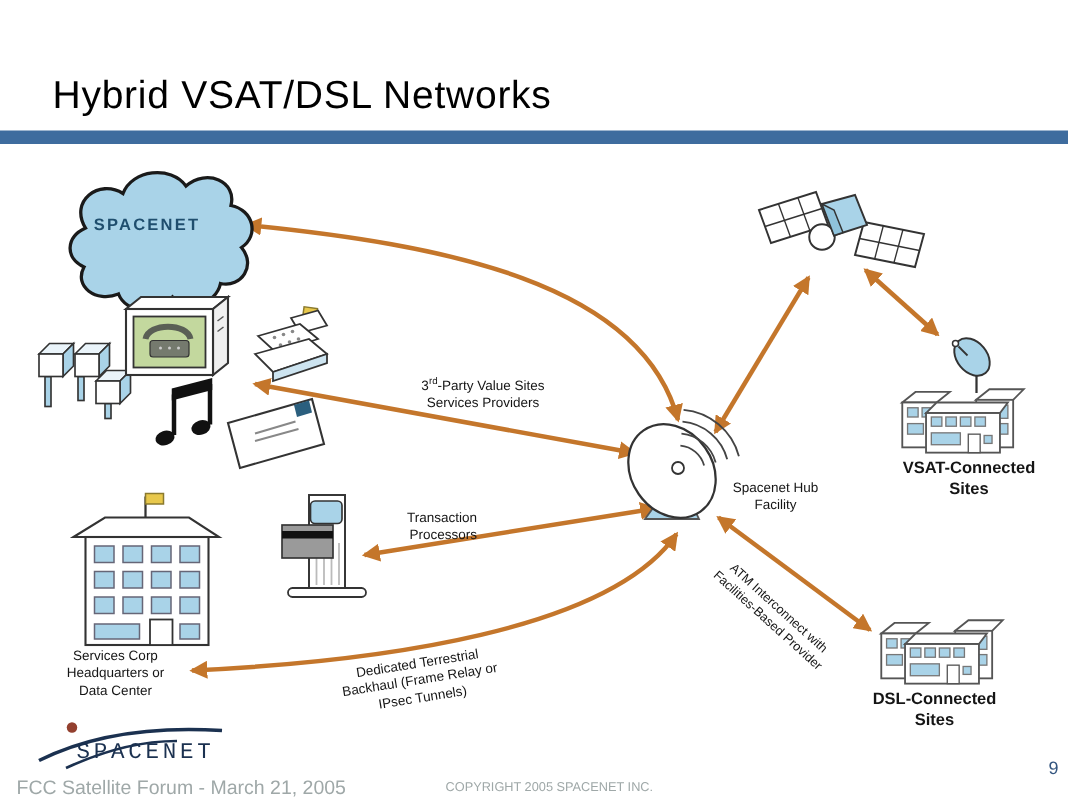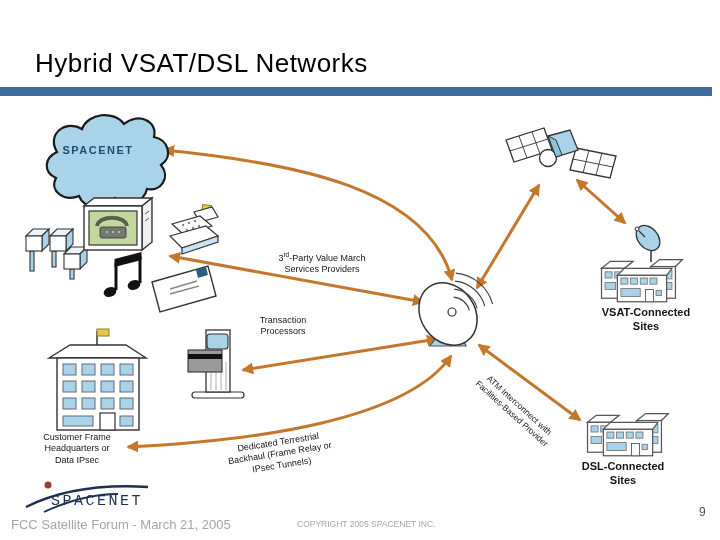--- a/index.html
+++ b/index.html
@@ -7,21 +7,21 @@
          font-family:"Liberation Sans",sans-serif;color:#111;padding-left:24px;}
   .title{position:absolute;left:35px;top:48px;font-size:26px;letter-spacing:.5px;color:#000;white-space:nowrap;}
   .bar{position:absolute;left:0;top:87px;width:712px;height:9px;background:#3E6C9E;}
   svg.art{position:absolute;left:0;top:0;width:720px;height:540px;}
   .lbl{position:absolute;font-size:9px;line-height:1.25;color:#151515;text-align:center;}
   .lbl .ln{display:block;}
   .lbl sup{font-size:6.5px;}
   .bold{font-weight:bold;font-size:11px;line-height:1.25;}
   .internet-lbl{position:absolute;left:53px;top:144px;width:90px;text-align:center;
                 font-weight:bold;font-size:11px;letter-spacing:1.5px;color:#1F4E6E;}
-  .transaction-lbl{left:248px;top:315px;width:70px;text-align:center;}
+  .transaction-lbl{left:248px;top:340px;width:70px;text-align:right;}
   .thirdparty-lbl{left:244px;top:251px;width:156px;}
   .hub-lbl{left:472px;top:320px;width:90px;}
   .vsat-lbl{left:591px;top:306px;width:110px;}
   .dsl-lbl{left:568px;top:460px;width:110px;}
   .customer-lbl{left:22px;top:432px;width:110px;}
   .backhaul-lbl{left:200px;top:437px;width:160px;transform:rotate(-9deg);}
   .atm-lbl{left:470px;top:354px;width:142px;transform:rotate(42deg);transform-origin:0 0;font-size:8.5px;}
   .logo-text{position:absolute;left:51px;top:493px;font-family:Liberation Mono, monospace;
              font-size:15px;letter-spacing:2.5px;color:#1B3150;}
   .footer-left{position:absolute;left:11px;top:517px;font-size:13px;color:#9FA8A8;}
@@ -219,44 +219,48 @@
     <g fill="none">
       <path d="M 26 507 C 60 490, 100 484, 148 487" stroke="#1B3150" stroke-width="2.4"></path>
       <path d="M 44 512 C 70 500, 95 494, 118 494" stroke="#1B3150" stroke-width="1.8"></path>
       <circle cx="48" cy="485" r="3.5" fill="#93402F"></circle>
     </g>
   </svg>
 
   <div class="internet-lbl">SPACENET</div>
 
   <div class="lbl thirdparty-lbl">
-    <span class="ln"><span>3</span><sup>rd</sup><span>-Party Value March</span></span>
+    <span class="ln"><span>3</span><sup>rd</sup><span>-Party Value Sites</span></span>
     <span class="ln">Services Providers</span>
   </div>
 
   <div class="lbl transaction-lbl">
     <span class="ln">Transaction</span>
     <span class="ln">Processors</span>
   </div>
 
+  <div class="lbl hub-lbl">
+    <span class="ln">Spacenet Hub</span>
+    <span class="ln">Facility</span>
+  </div>
 
   <div class="lbl bold vsat-lbl">
     <span class="ln">VSAT-Connected</span>
     <span class="ln">Sites</span>
   </div>
 
   <div class="lbl bold dsl-lbl">
     <span class="ln">DSL-Connected</span>
     <span class="ln">Sites</span>
   </div>
 
   <div class="lbl customer-lbl">
-    <span class="ln">Customer Frame</span>
+    <span class="ln">Services Corp</span>
     <span class="ln">Headquarters or</span>
-    <span class="ln">Data IPsec</span>
+    <span class="ln">Data Center</span>
   </div>
 
   <div class="lbl backhaul-lbl">
     <span class="ln">Dedicated Terrestrial</span>
     <span class="ln">Backhaul (Frame Relay or</span>
     <span class="ln">IPsec Tunnels)</span>
   </div>
 
   <div class="lbl atm-lbl">
     <span class="ln">ATM Interconnect with</span>

